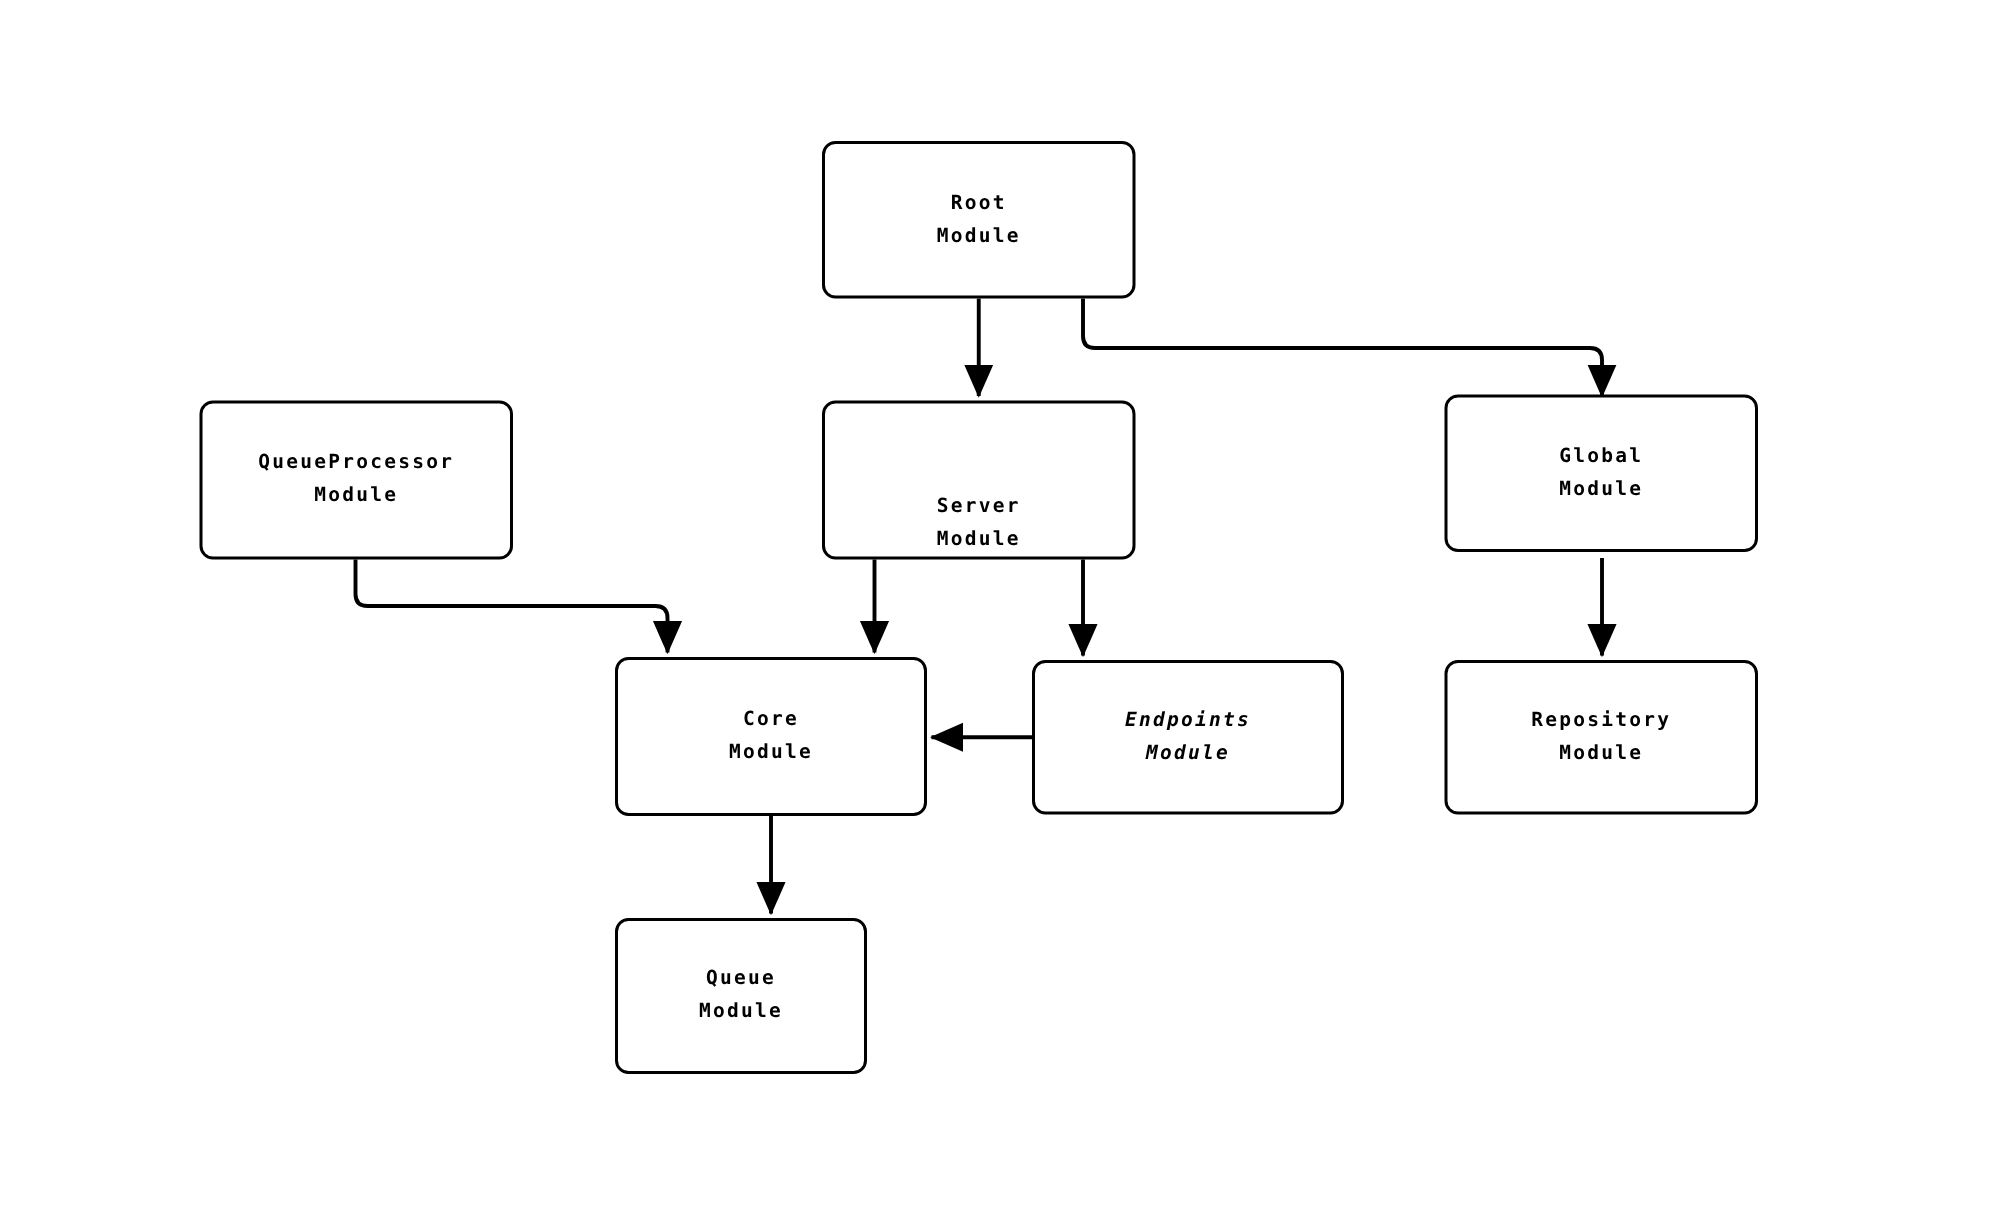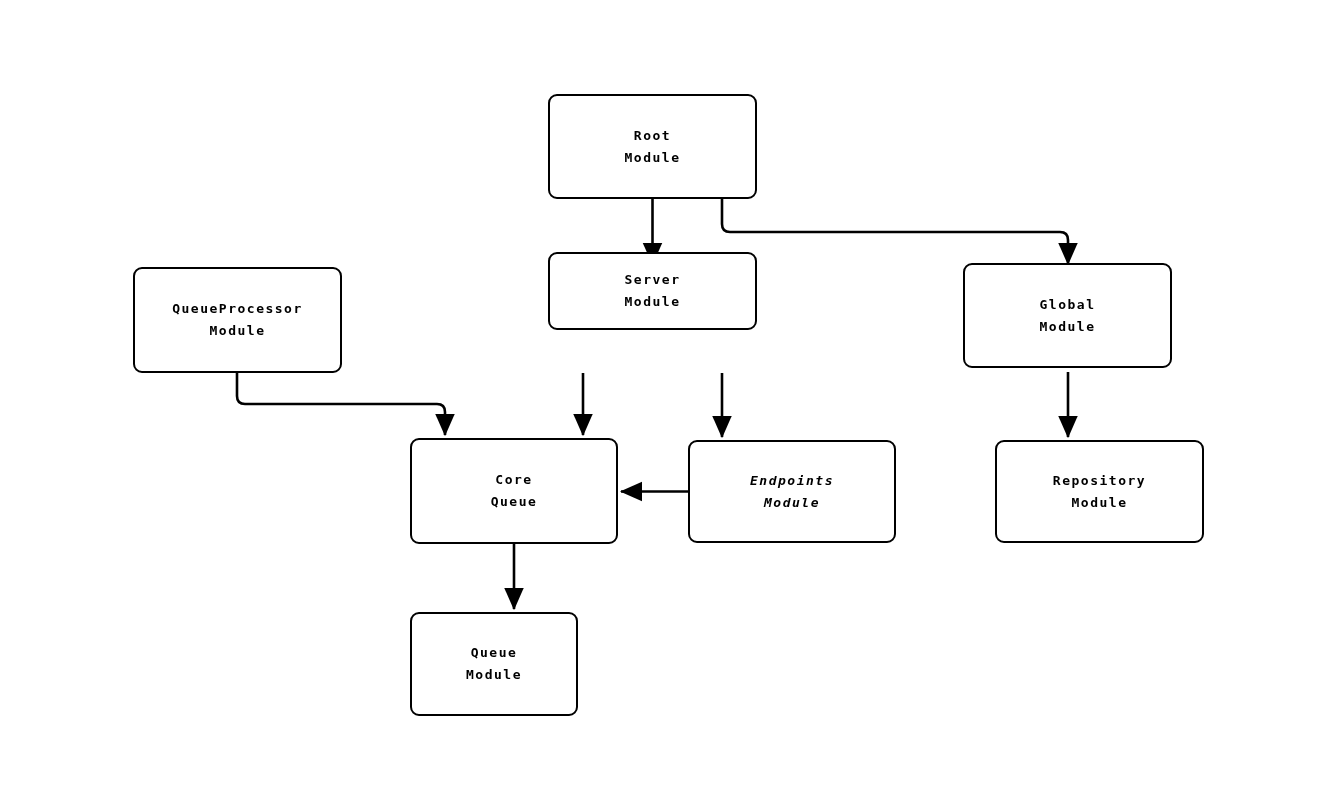--- a/index.html
+++ b/index.html
@@ -45,25 +45,25 @@
     font-weight: bold;
     font-size: 13px;
     line-height: 22px;
     letter-spacing: 1.5px;
     text-align: center;
     white-space: pre-line;
   }
   
   .node-root           { left: 548px; top:  94px; width: 209px; height: 105px; }
   .node-queueprocessor { left: 133px; top: 267px; width: 209px; height: 106px; }
-  .node-server         { left: 548px; top: 252px; width: 209px; height: 78px; }
+  .node-server         { left: 548px; top: 267px; width: 209px; height: 106px; align-items: flex-end; }
   .node-global         { left: 963px; top: 263px; width: 209px; height: 105px; }
   .node-core           { left: 410px; top: 438px; width: 208px; height: 106px; }
   .node-endpoints      { left: 688px; top: 440px; width: 208px; height: 103px; font-style: italic; }
-  .node-repository     { left: 963px; top: 440px; width: 209px; height: 103px; margin-left: 32px; }
+  .node-repository     { left: 963px; top: 440px; width: 209px; height: 103px; }
   .node-queue          { left: 410px; top: 612px; width: 168px; height: 104px; }
 </style>
 </head>
 <body>
 
 <div class="canvas">
 
   <svg class="edges-layer" viewBox="0 0 1337 809" xmlns="http://www.w3.org/2000/svg">
     <defs>
       <marker id="arrowhead" viewBox="0 0 10 10" refX="9.5" refY="5" markerWidth="8.5" markerHeight="8.5" orient="auto-start-reverse">
@@ -95,21 +95,21 @@
 Module</span>
   </div>
 
   <div class="node node-global">
     <span class="node-label">Global
 Module</span>
   </div>
 
   <div class="node node-core">
     <span class="node-label">Core
-Queue</span>
+Module</span>
   </div>
 
   <div class="node node-endpoints">
     <span class="node-label">Endpoints
 Module</span>
   </div>
 
   <div class="node node-repository">
     <span class="node-label">Repository
 Module</span>

